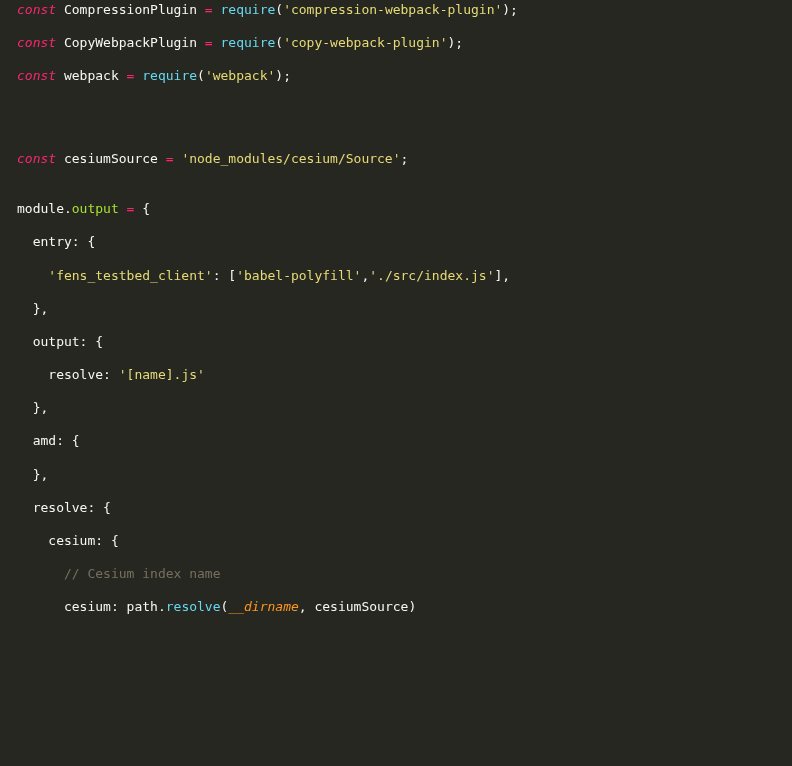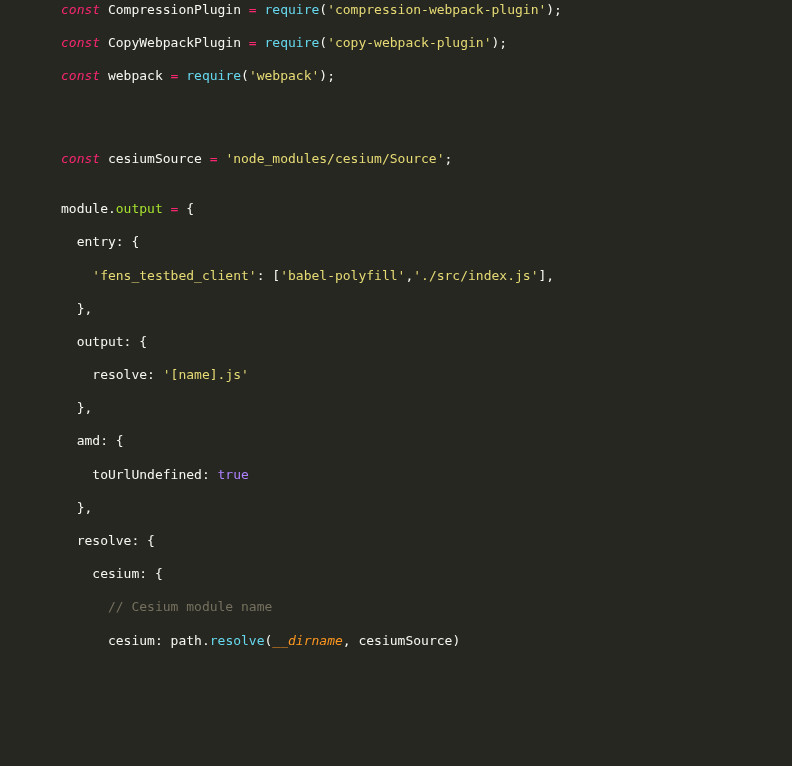--- a/index.html
+++ b/index.html
@@ -12,21 +12,21 @@
     line-height: 16.6px;
     width: 792px;
     height: 766px;
     overflow: hidden;
   }
   pre {
     margin: 0;
     padding: 2px 0 0 0;
     white-space: pre;
   }
-  .code-line { display: block; padding-left: 24px; margin-left: 37px; }
+  .code-line { display: block; padding-left: 17px; }
   .kw     { color: #f82671; font-style: italic; }       
   .op     { color: #f82671; }                            
   .var    { color: #f8f8f2; }                            
   .func   { color: #66d9ef; }                            
   .str    { color: #e6db74; }                            
   .prop   { color: #a6e22e; }                            
   .bool   { color: #ae81ff; }                            
   .punc   { color: #f8f8f2; }                            
   .comment{ color: #75715e; }
   .dirn   { color: #fd971f; font-style: italic; }       
@@ -45,25 +45,24 @@
 <span class="code-line"><span class="kw">const</span><span class="punc"> </span><span class="var">cesiumSource</span><span class="punc"> </span><span class="op">=</span><span class="punc"> </span><span class="str">'node_modules/cesium/Source'</span><span class="punc">;</span></span>
 <span class="code-line"></span>
 <span class="code-line"><span class="var">module</span><span class="punc">.</span><span class="prop">output</span><span class="punc"> </span><span class="op">=</span><span class="punc"> </span><span class="brace">{</span></span>
 <span class="code-line">  <span class="propkey">entry: </span><span class="brace">{</span></span>
 <span class="code-line">    <span class="str">'fens_testbed_client'</span><span class="punc">: [</span><span class="str">'babel-polyfill'</span><span class="punc">,</span><span class="str">'./src/index.js'</span><span class="punc">],</span></span>
 <span class="code-line">  <span class="brace">},</span></span>
 <span class="code-line">  <span class="propkey">output: </span><span class="brace">{</span></span>
 <span class="code-line">    <span class="propkey">resolve: </span><span class="str">'[name].js'</span></span>
 <span class="code-line">  <span class="brace">},</span></span>
 <span class="code-line">  <span class="propkey">amd: </span><span class="brace">{</span></span>
-<span class="code-line">    <span class="propkey">toUrlUndefined: </span><span class="bool">true</span></span>
 <span class="code-line">  <span class="brace">},</span></span>
 <span class="code-line">  <span class="propkey">resolve: </span><span class="brace">{</span></span>
 <span class="code-line">    <span class="propkey">cesium: </span><span class="brace">{</span></span>
-<span class="code-line">      <span class="comment">// Cesium module name</span></span>
+<span class="code-line">      <span class="comment">// Cesium index name</span></span>
 <span class="code-line">      <span class="propkey">cesium: </span><span class="var">path</span><span class="punc">.</span><span class="func">resolve</span><span class="punc">(</span><span class="dirn">__dirname</span><span class="punc">, </span><span class="var">cesiumSource</span><span class="punc">)</span></span>
 
 
 
 
 
 
 
 
 

